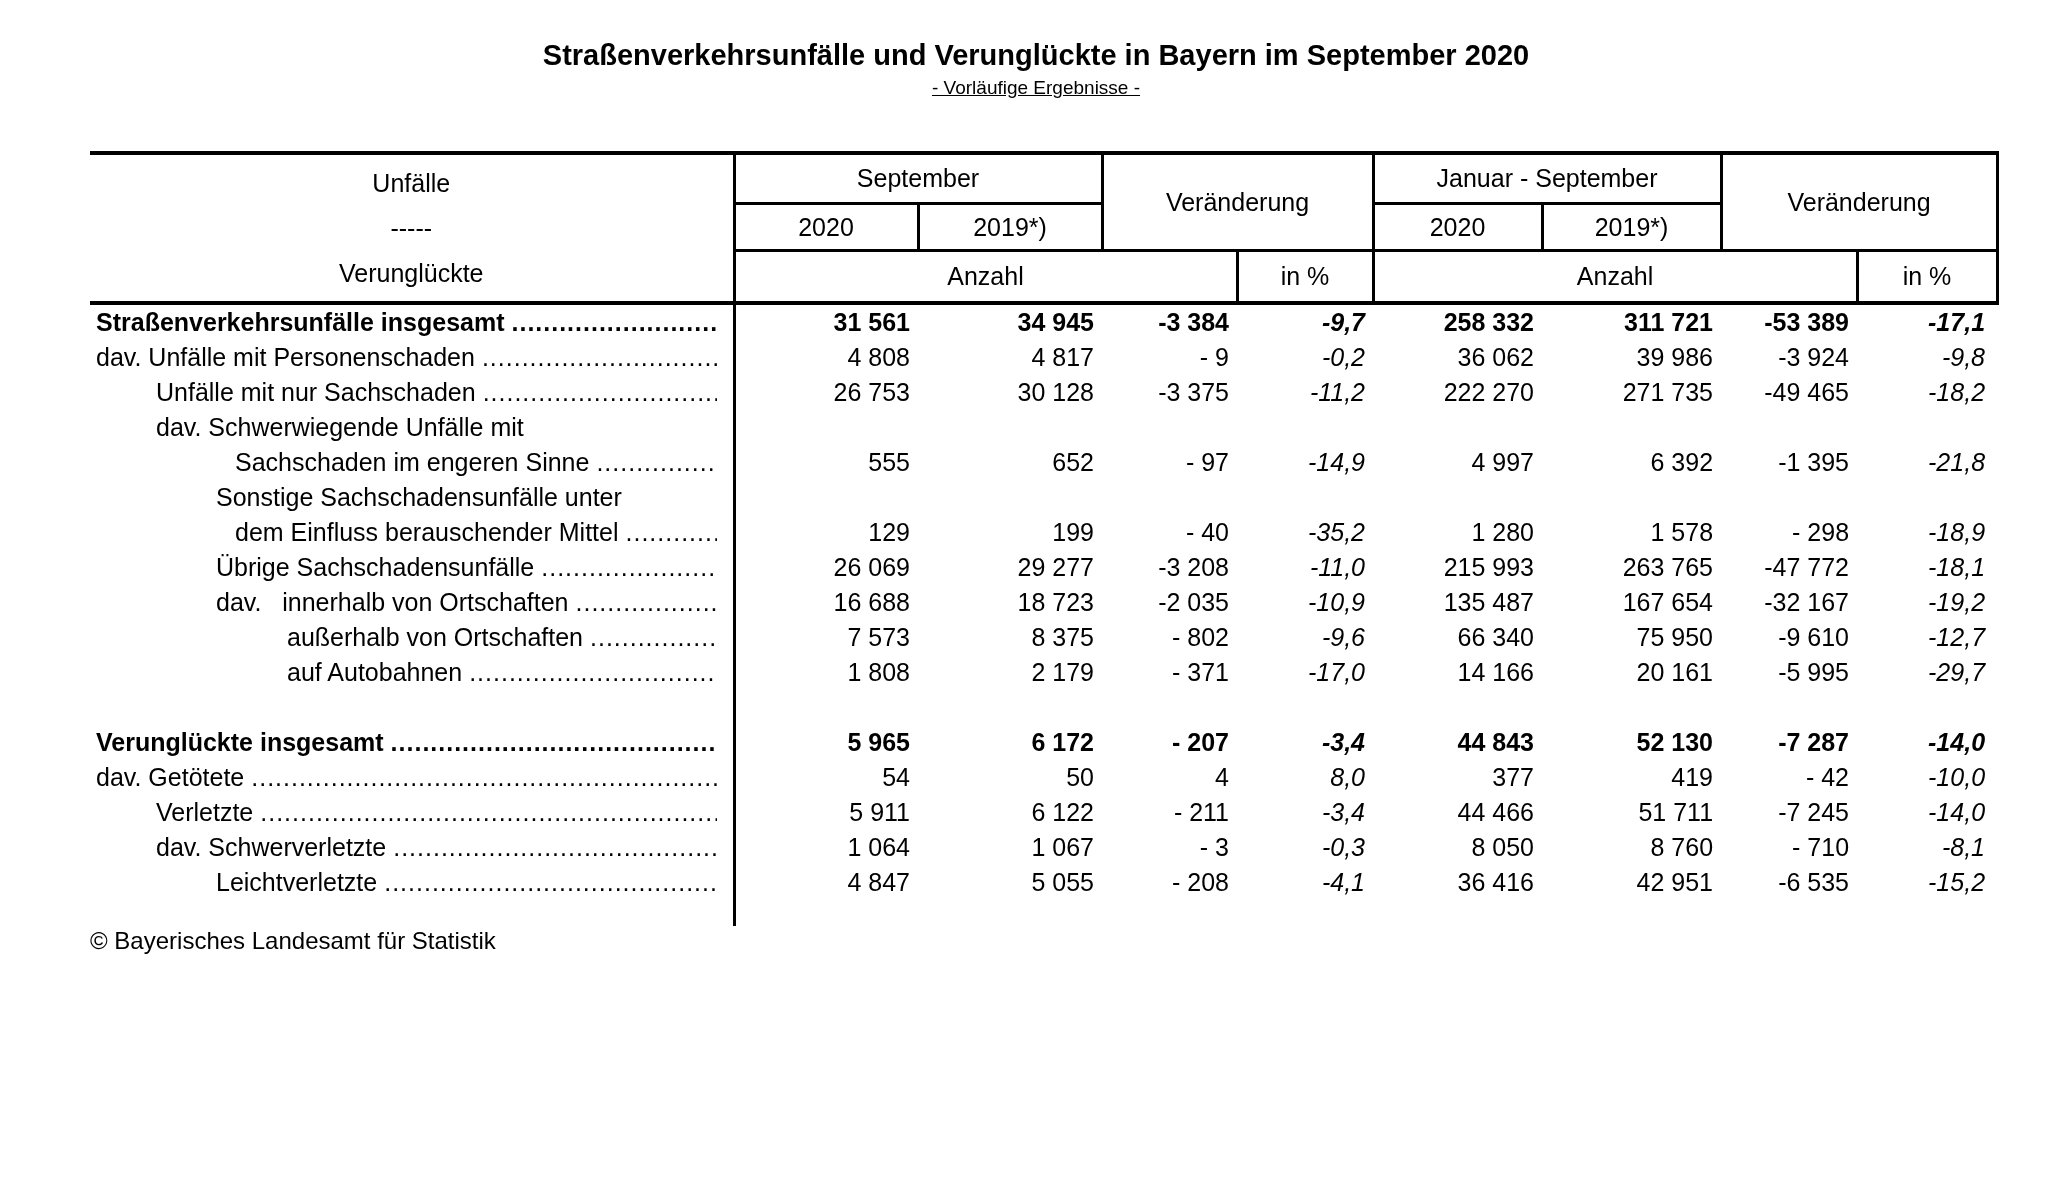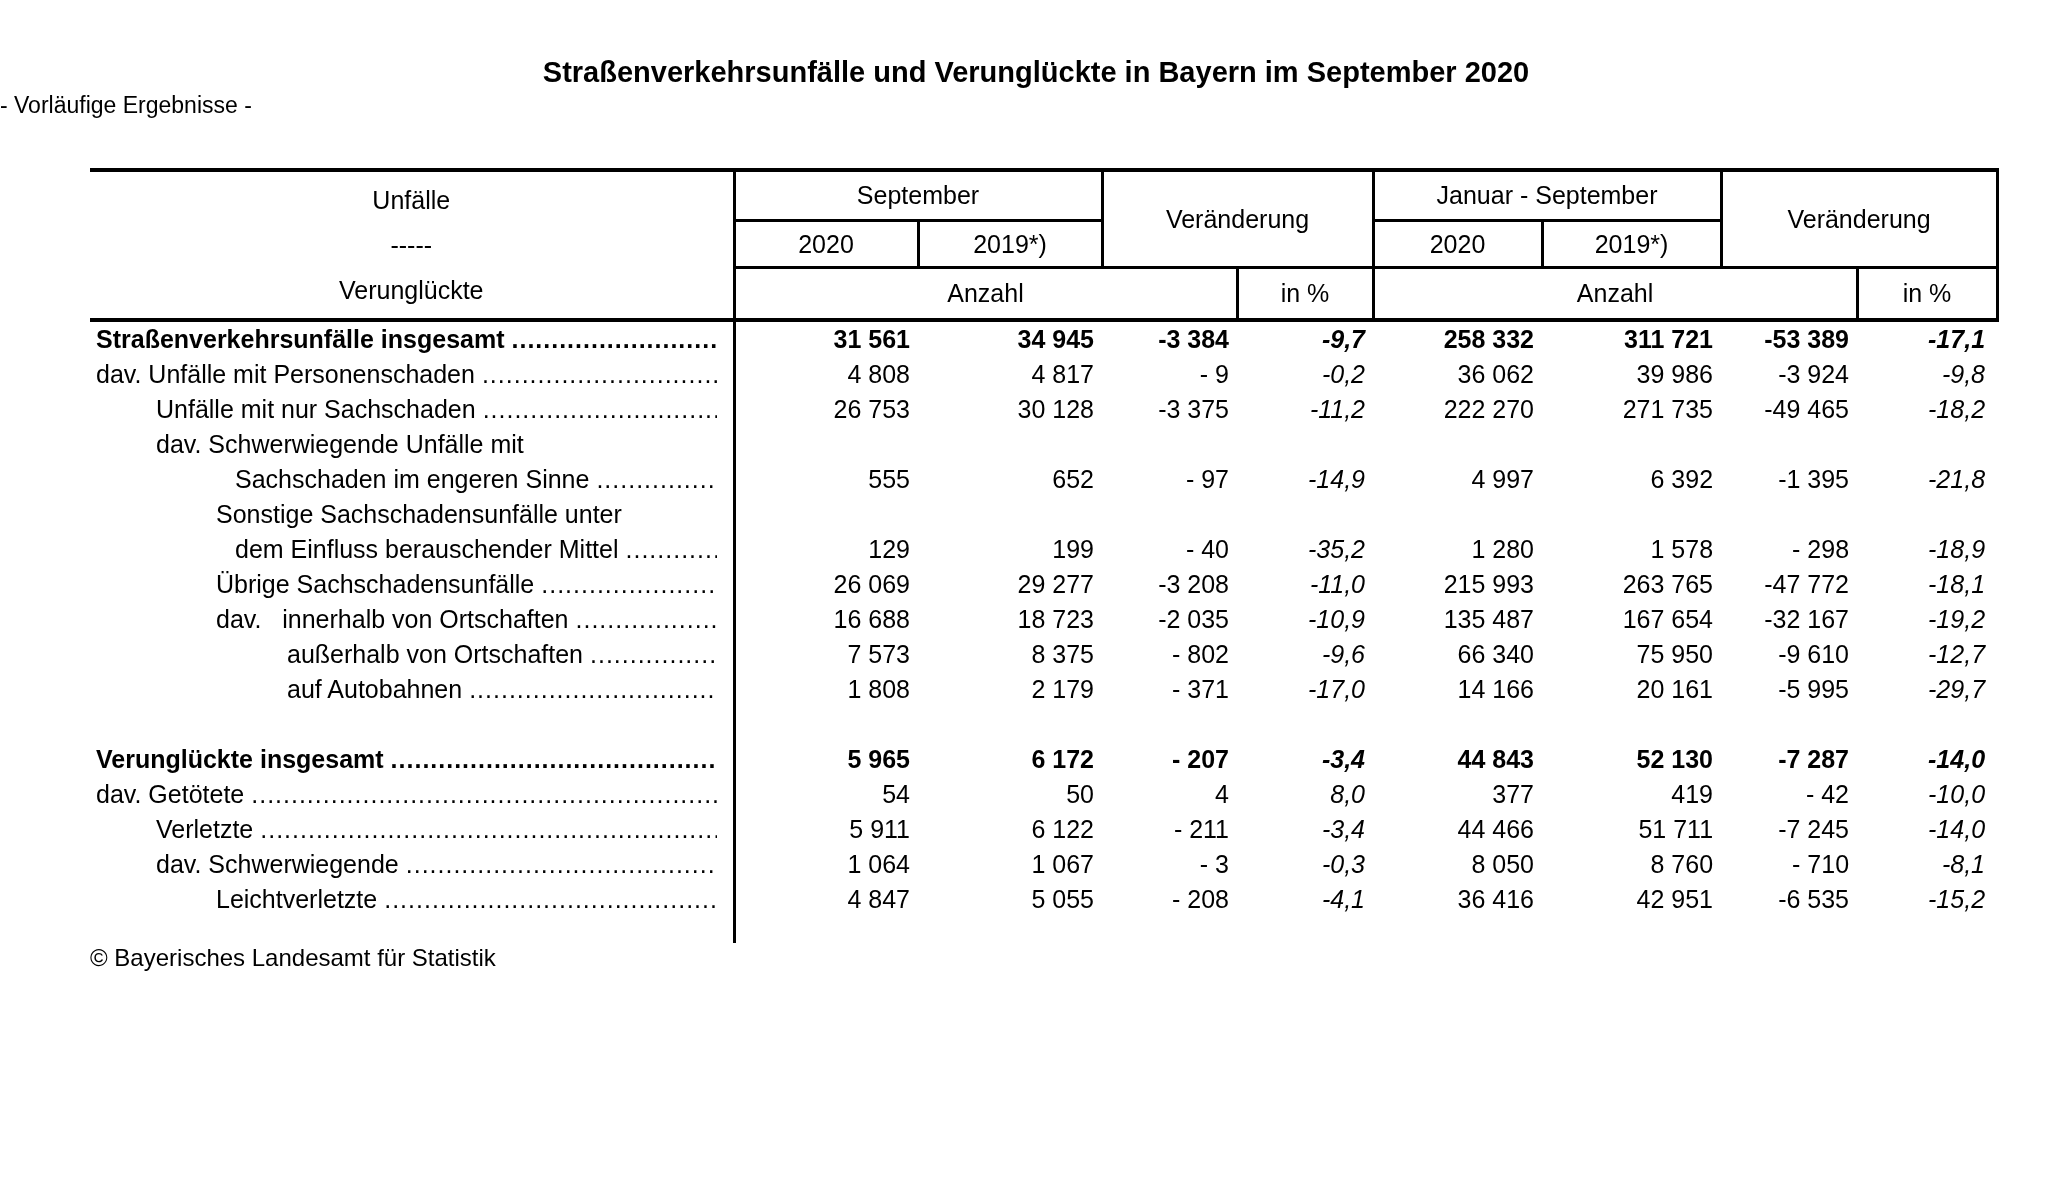--- a/index.html
+++ b/index.html
@@ -5,25 +5,25 @@
   html, body {
     margin: 0; padding: 0;
     width: 2072px; height: 1186px;
     background: #ffffff; color: #000000;
     font-family: "Liberation Sans", sans-serif;
     overflow: hidden;
   }
   .title {
     text-align: center;
     font-size: 29px; font-weight: bold;
-    padding-top: 38px; line-height: 34px; margin-top: 17px;
+    padding-top: 38px; line-height: 34px;
   }
   .subtitle {
-    text-align: left;
-    font-size: 23px; line-height: 32px;
+    text-align: center;
+    font-size: 19px; line-height: 32px; text-decoration: underline;
   }
   table.stats {
     border-collapse: collapse;
     table-layout: fixed;
     width: 1907px;
     margin: 47px 0 0 90px;
   }
   col.w-label { width: 644px; }
   col.w-s20 { width: 184px; }
   col.w-s19 { width: 184px; }
@@ -378,21 +378,21 @@
         <td class="c3">- 211</td>
         <td class="c4 pct">-3,4</td>
         <td class="c5">44 466</td>
         <td class="c6">51 711</td>
         <td class="c7">-7 245</td>
         <td class="c8 pct">-14,0</td>
       </tr>
       <tr>
         <td class="label ind1">
           <div class="lbl">
-            <span class="lt">dav. Schwerwiegende</span>
+            <span class="lt">dav. Schwerverletzte</span>
             <span class="dots"></span>
           </div>
         </td>
         <td class="c1">1 064</td>
         <td class="c2">1 067</td>
         <td class="c3">- 3</td>
         <td class="c4 pct">-0,3</td>
         <td class="c5">8 050</td>
         <td class="c6">8 760</td>
         <td class="c7">- 710</td>

